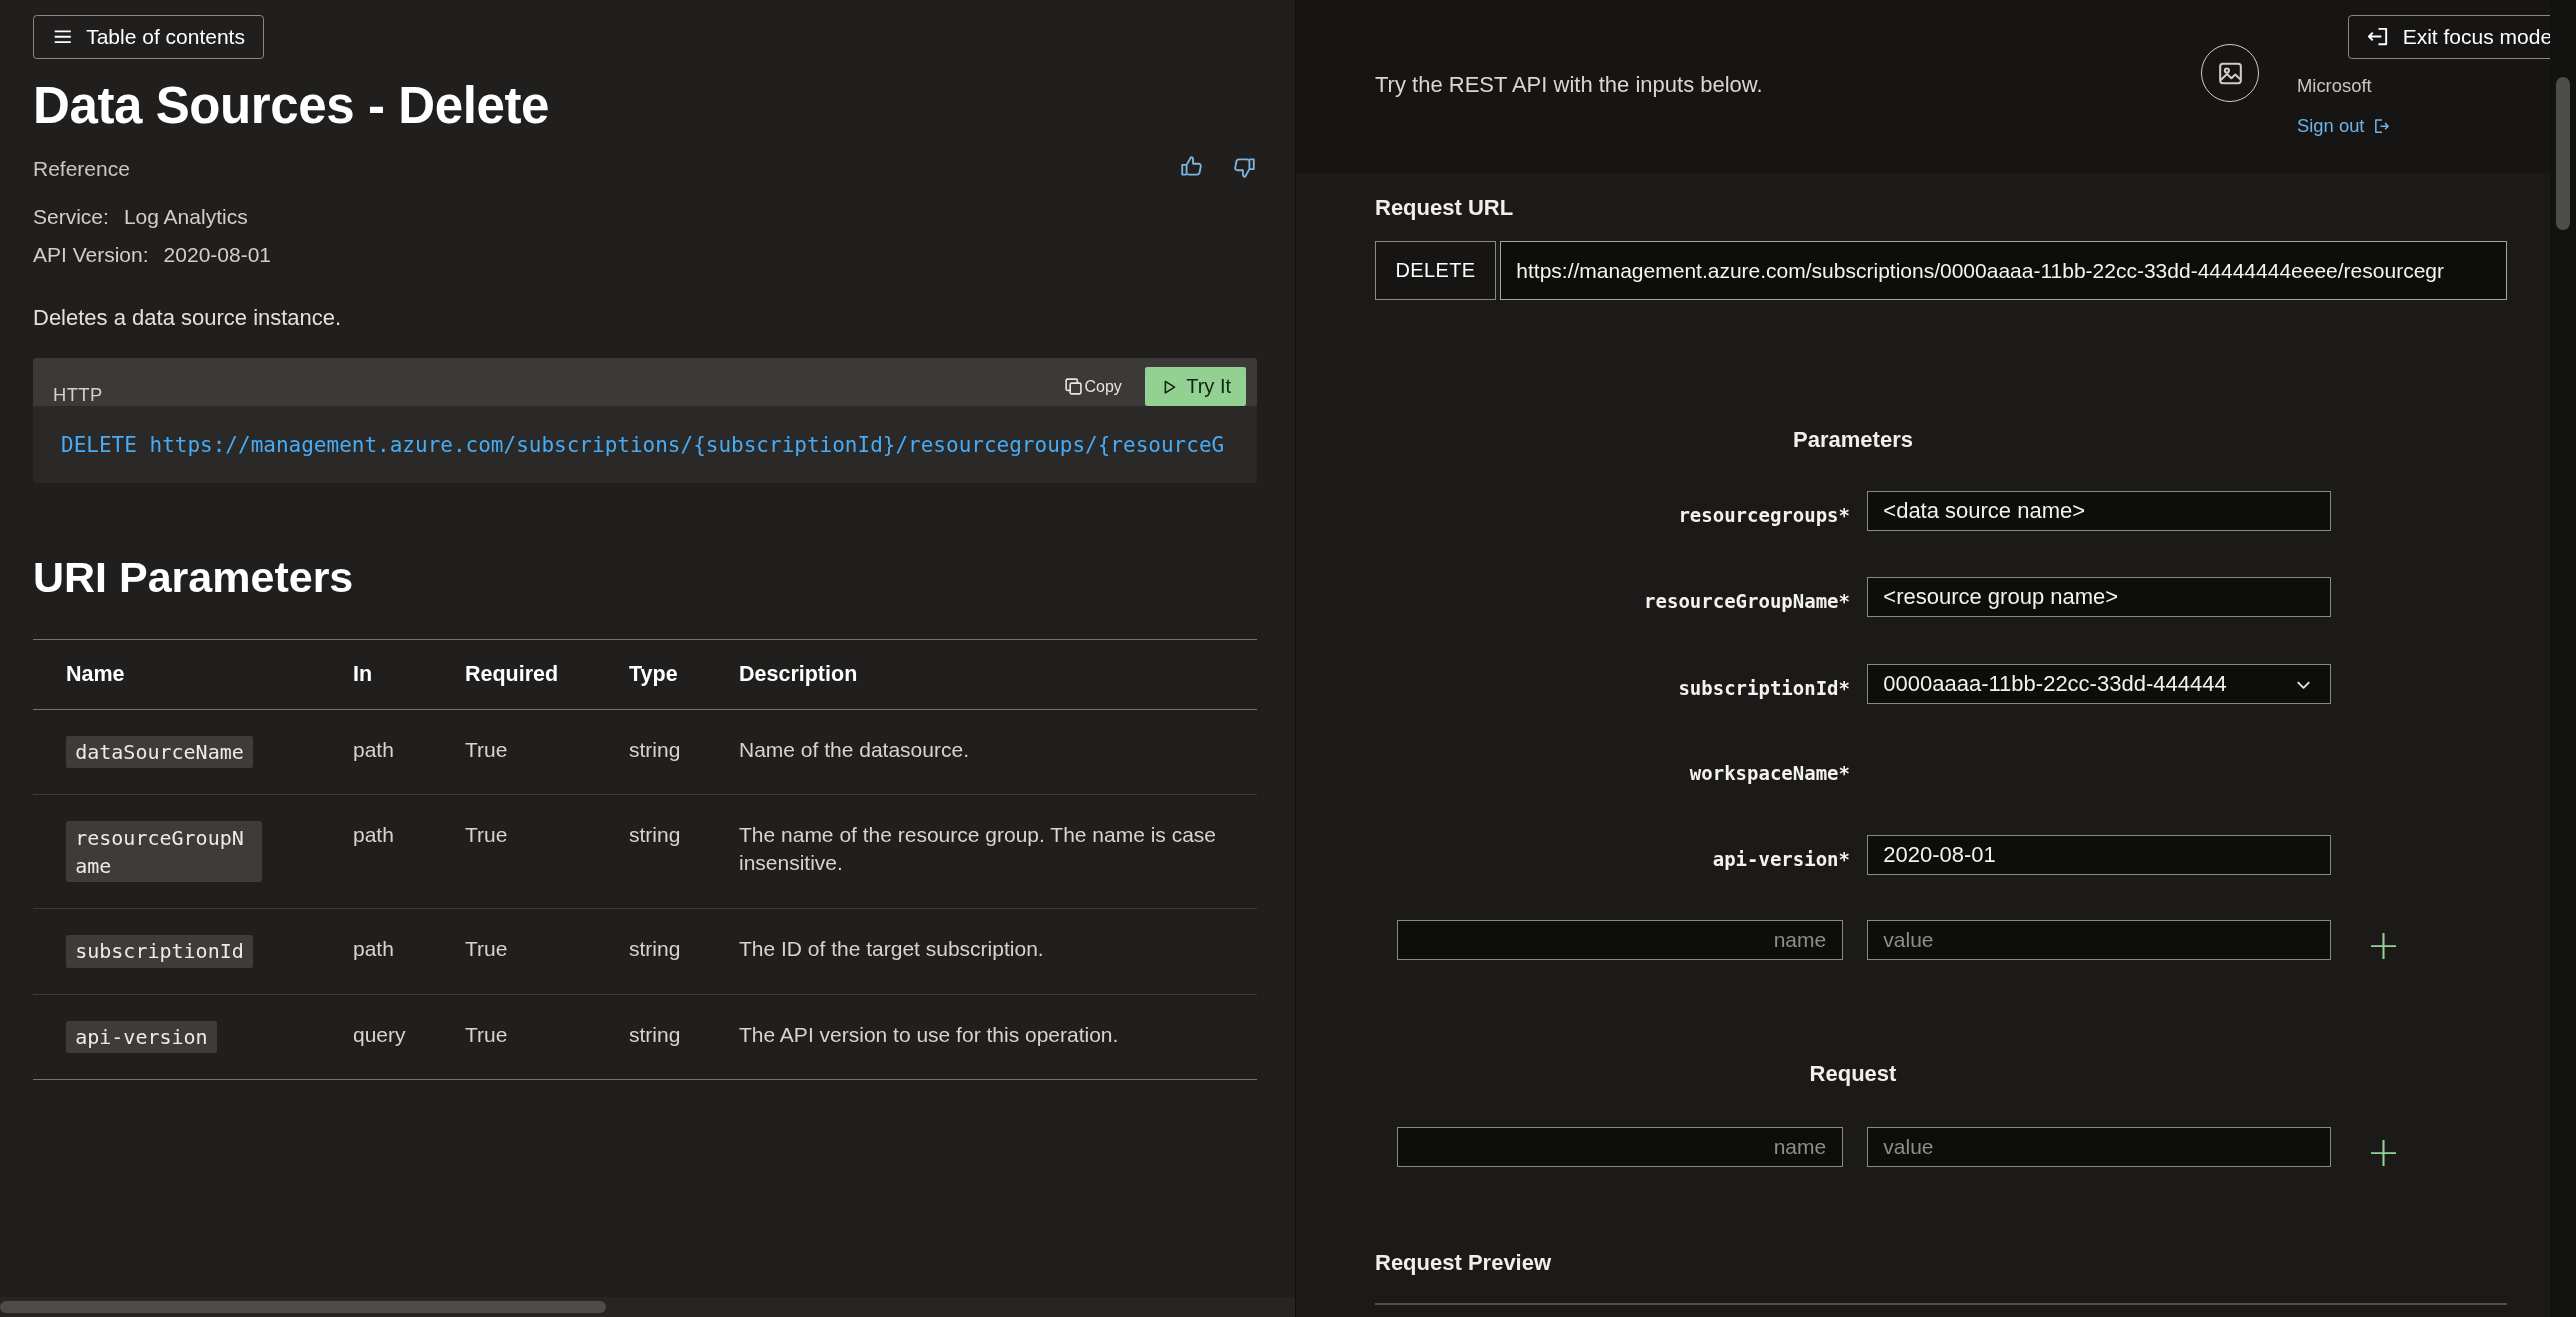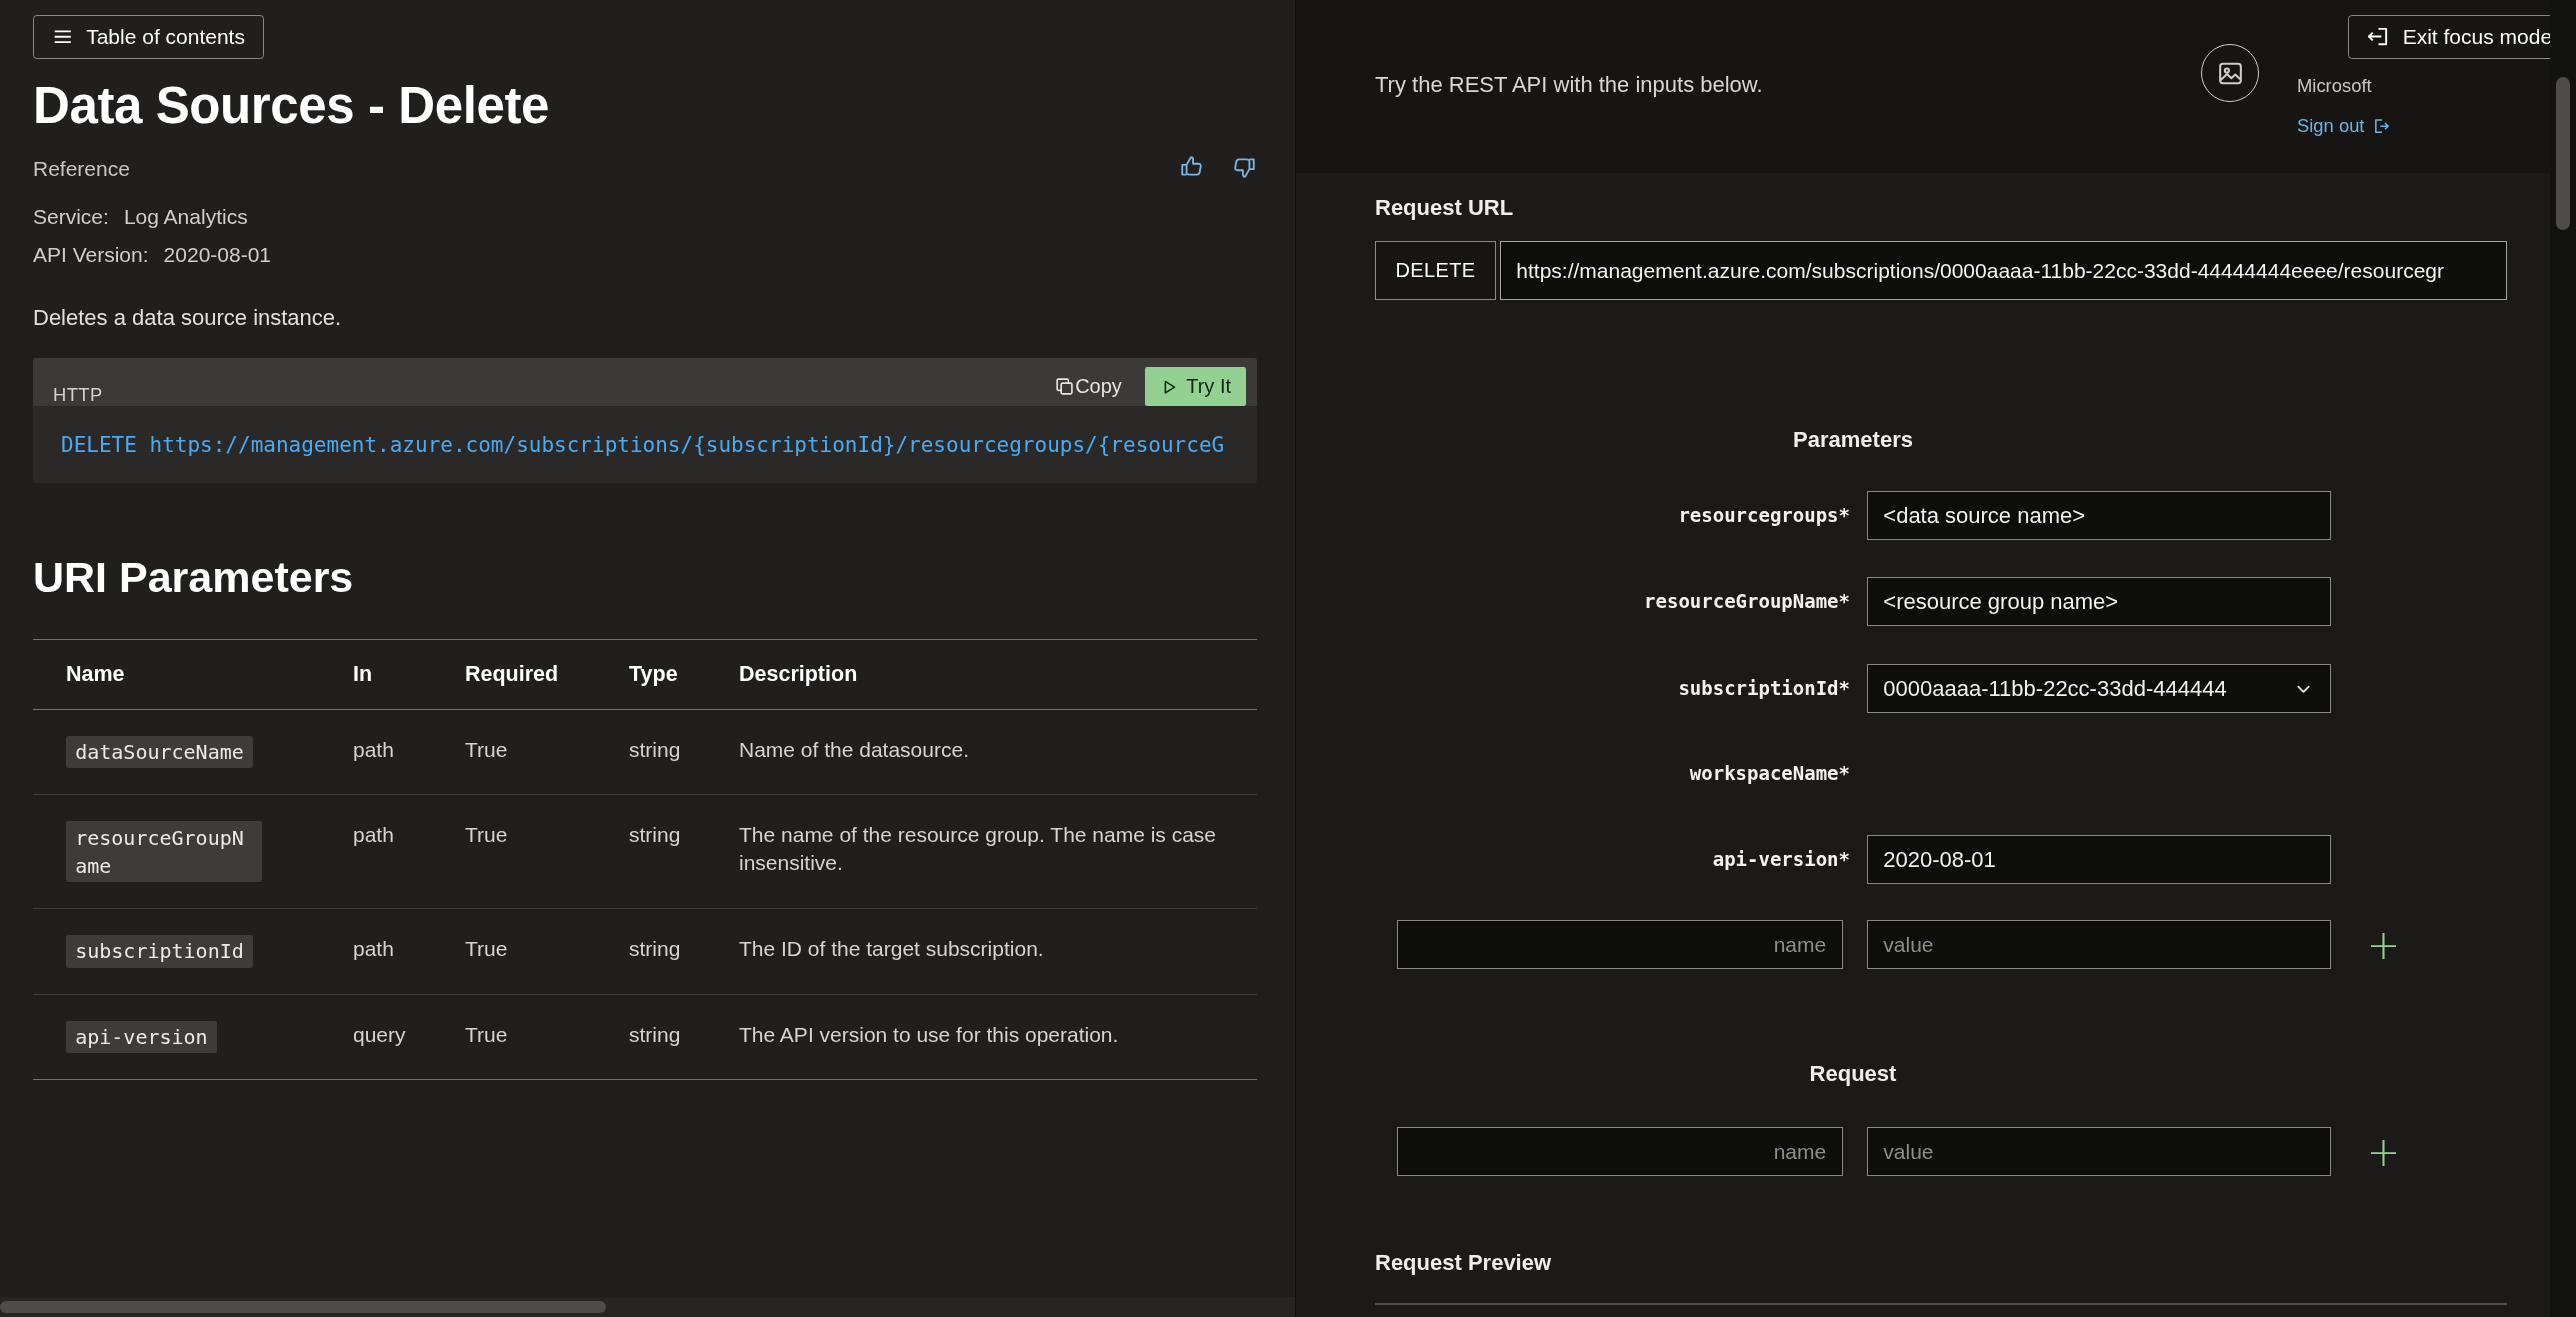--- a/index.html
+++ b/index.html
@@ -48,21 +48,21 @@
 
   .codeblock { margin-top: 27px; border-radius: 3.1px; overflow: hidden; }
   .code-header {
     height: 48px; background: #3b3a39; display: flex; align-items: flex-end;
     padding: 0 10.7px 0 20px;
   }
   .code-lang { font-size: 18.4px; color: #d4d2cf; letter-spacing: 0.4px; }
   .code-actions { margin-left: auto; display: flex; align-items: center; gap: 23px; }
   .copy-btn {
     display: inline-flex; align-items: center; gap: 0;
-    background: none; border: none; color: #e8e6e3; font-size: 20px; font-family: inherit; cursor: pointer;
+    background: none; border: none; color: #e8e6e3; font-size: 16px; font-family: inherit; cursor: pointer;
   }
   .tryit-btn {
     display: inline-flex; align-items: center; gap: 7.7px;
     height: 39px; padding: 0 15.3px;
     background: var(--success-green, #92d192); color: #0f2310;
     border: none; border-radius: 2.3px; font-size: 20px; font-weight: 500; font-family: inherit; cursor: pointer;
   }
   .code-body {
     height: 77px; background: #2a2928; display: flex; align-items: center; padding: 0 28px;
   }
@@ -140,21 +140,21 @@
     position: absolute; left: 79px; width: 956px; text-align: center;
     font-size: 22px; font-weight: 600; color: #f1efec;
   }
   .p-row { position: absolute; left: 79px; width: 1035px; height: 49px; }
   .p-label {
     position: absolute; left: 0; top: 0; width: 475px; line-height: 49px; text-align: right;
     font-family: "DejaVu Sans Mono", monospace; font-weight: 700; font-size: 19px; color: #f3f2f0;
   }
   .ti-input {
     background: #0d0d0c; border: 1.5px solid #8a8886; color: #f3f2f0;
-    font-size: 22px; font-family: inherit; padding: 0 15.3px; height: 49px;
+    font-size: 22px; font-family: inherit; padding: 0 15.3px; height: 40px;
   }
   .ti-input::placeholder { color: #8f8d8b; font-size: 21px; }
   .p-input { position: absolute; left: 492px; top: 0; width: 464px; }
   .p-input.focused { border: 2.3px solid var(--accent-blue, #4cc2ff); }
   .select-box { display: flex; align-items: center; justify-content: space-between; cursor: pointer; }
   .select-box .sel-text { white-space: nowrap; overflow: hidden; }
   .select-box .chev { color: #e6e4e2; flex: 0 0 auto; margin-left: 6.1px; }
   .kv-name { position: absolute; left: 21.5px; top: 0; width: 446px; text-align: right; }
   .kv-value { position: absolute; left: 492px; top: 0; width: 464px; }
   .plus-btn {

